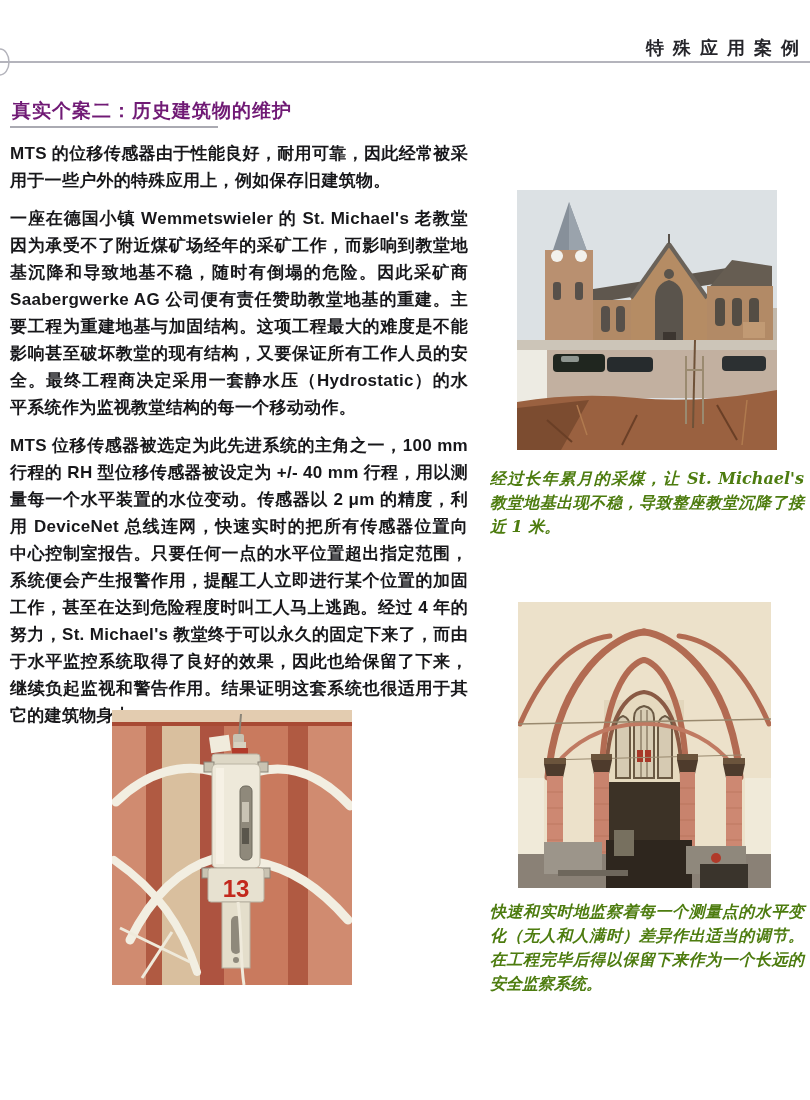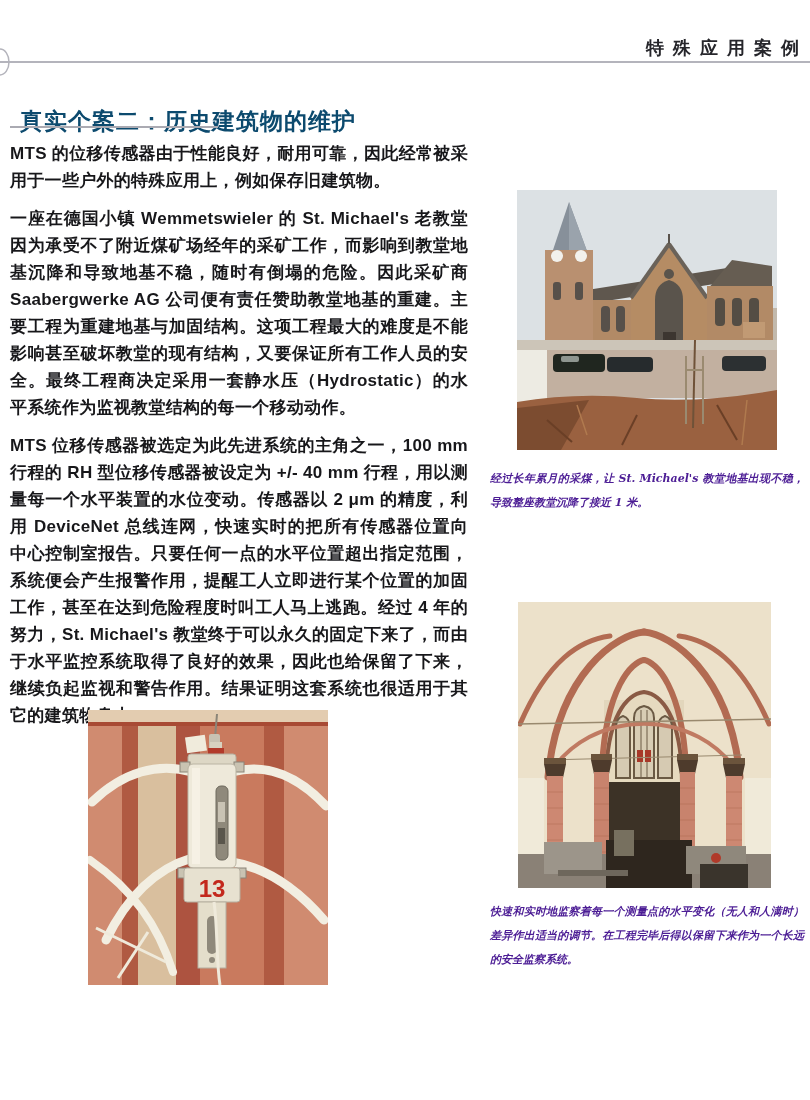--- a/index.html
+++ b/index.html
@@ -29,25 +29,25 @@
     background: #b4b4bc;
   }
   .edge-arc {
     position: absolute;
     left: 0; top: 46px;
     width: 14px; height: 32px;
   }
   .page-title {
     position: absolute;
     left: 12px; top: 98px;
-    margin: 8px;
-    font-size: 23px;
+    margin: 0;
+    font-size: 19px;
     font-weight: 700;
     letter-spacing: 1px;
-    color: #0c4a6e;
+    color: #701a75;
     white-space: nowrap;
   }
   .title-rule {
     position: absolute;
     left: 10px; top: 126px;
     width: 208px; height: 2px;
     background: #aaaab2;
   }
   .body-col {
     position: absolute;
@@ -59,29 +59,29 @@
     margin: 0 0 11px 0;
     font-size: 17px;
     line-height: 27px;
     font-weight: 700;
     text-align: justify;
     letter-spacing: 0.3px;
   }
   figure.photo { position: absolute; margin: 0; padding: 0; line-height: 0; }
   .photo-exterior { left: 517px; top: 190px; width: 260px; height: 260px; }
   .photo-interior { left: 518px; top: 602px; width: 253px; height: 286px; }
-  .photo-sensor   { left: 88px;  top: 710px; width: 240px; height: 275px; }
+  .photo-sensor   { left: 112px;  top: 710px; width: 240px; height: 275px; }
   .caption {
     position: absolute;
     font-family: "DejaVu Serif", "Liberation Serif", serif;
     font-style: italic;
     font-weight: 700;
-    font-size: 11px;
+    font-size: 16px;
     line-height: 24px;
-    color: #4c1d95;
+    color: #4d7c0f;
     text-align: justify;
   }
   .caption-exterior { left: 490px; top: 467px; width: 314px; }
   .caption-interior { left: 490px; top: 900px; width: 314px; }
   .caption-sensor   { left: 100px; top: 1000px; width: 296px; }
 </style>
 </head>
 <body>
 
 <div class="page">

